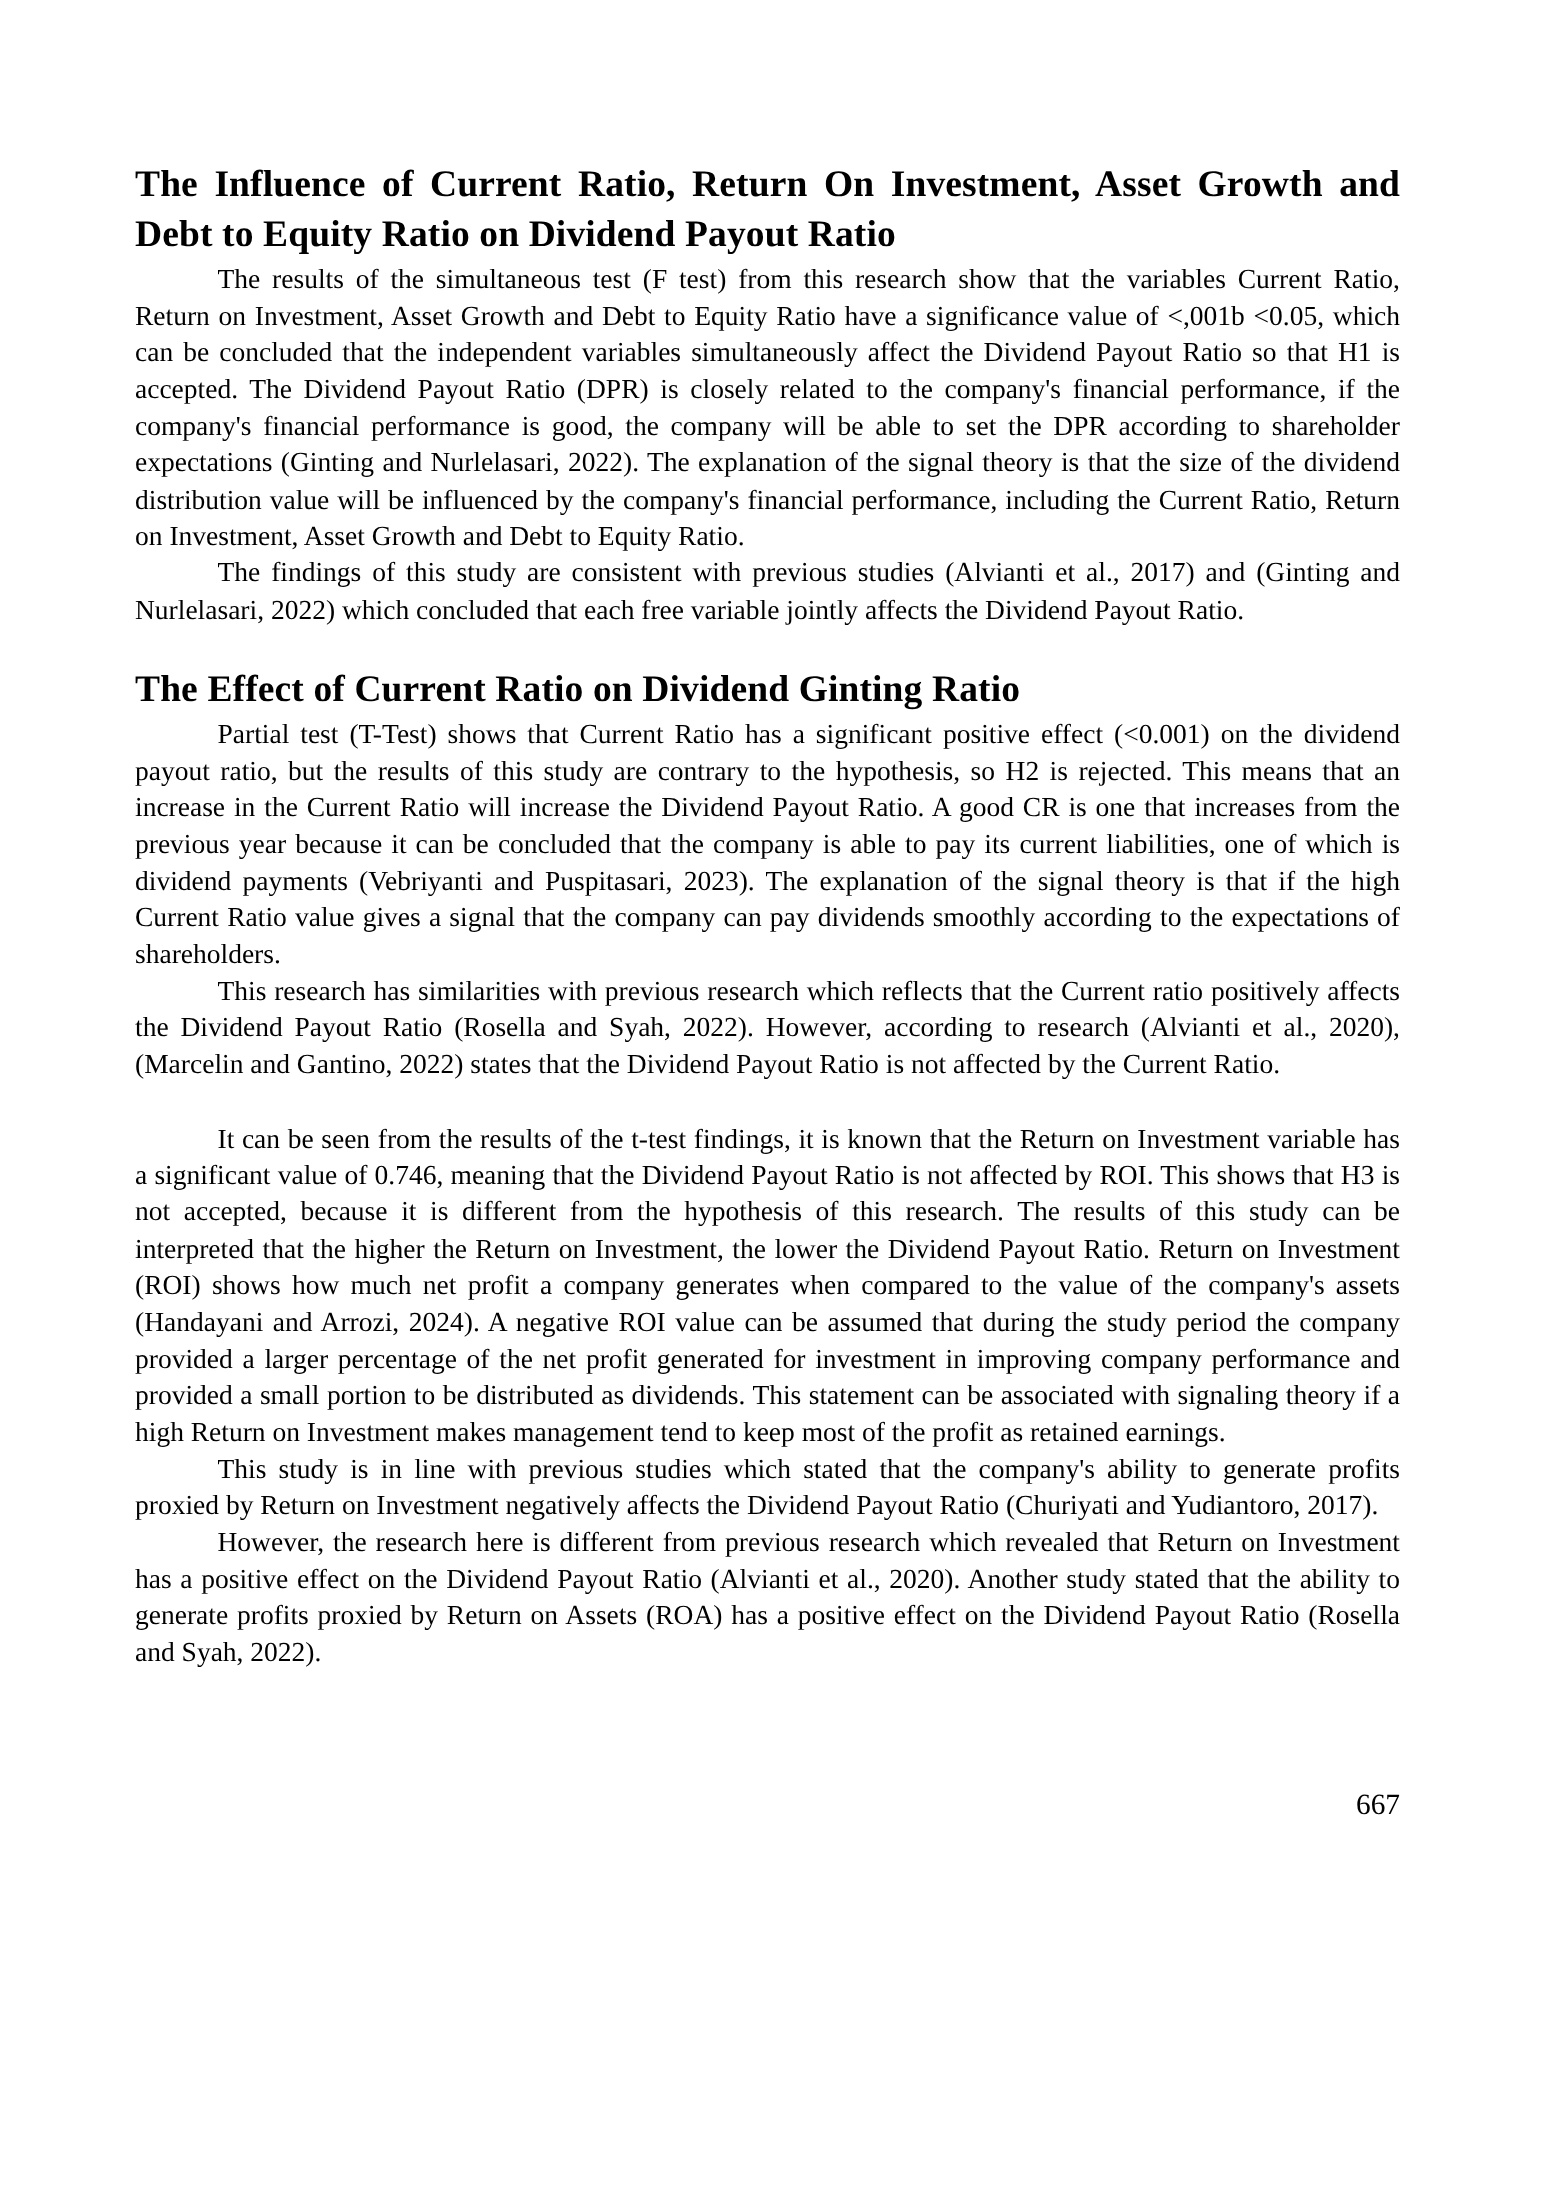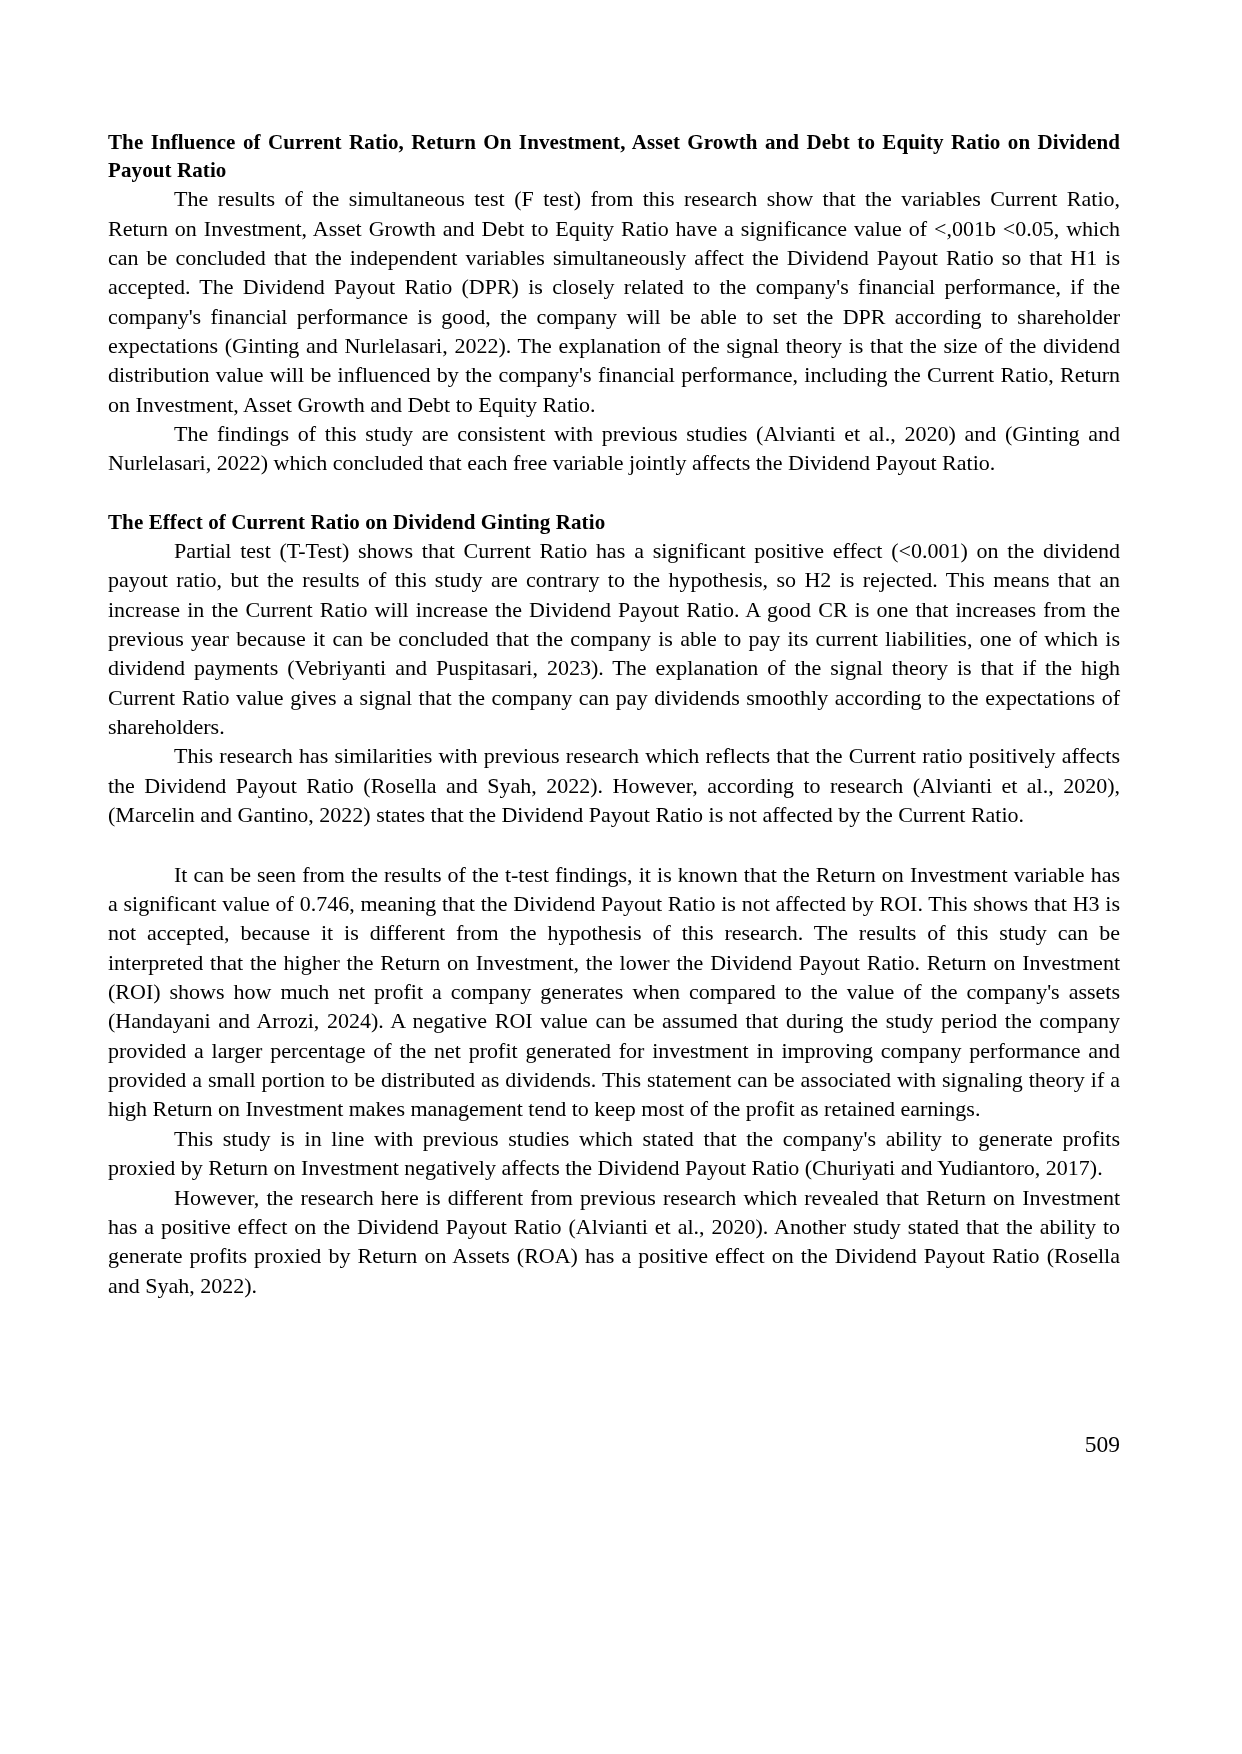--- a/index.html
+++ b/index.html
@@ -19,21 +19,21 @@
     box-sizing: border-box;
     overflow: hidden;
   }
   .content {
     position: absolute;
     left: 108px;
     top: 128px;
     width: 1012px;
   }
   .section-heading {
-    font-size: 21px;
+    font-size: 30px;
     font-weight: bold;
     line-height: 1.34;
     text-align: justify;
     text-align-last: left;
     margin: 0;
     letter-spacing: 0.1px;
   }
   .section-heading.justified-two-line {
     text-align: justify;
   }
@@ -59,31 +59,31 @@
 </style>
 </head>
 <body>
 
 <div class="page">
 
   <div class="content">
 
     <h2 class="section-heading justified-two-line">The Influence of Current Ratio, Return On Investment, Asset Growth and Debt to Equity Ratio on Dividend Payout Ratio</h2>
     <p class="body-par">The results of the simultaneous test (F test) from this research show that the variables Current Ratio, Return on Investment, Asset Growth and Debt to Equity Ratio have a significance value of &lt;,001b &lt;0.05, which can be concluded that the independent variables simultaneously affect the Dividend Payout Ratio so that H1 is accepted. The Dividend Payout Ratio (DPR) is closely related to the company's financial performance, if the company's financial performance is good, the company will be able to set the DPR according to shareholder expectations (Ginting and Nurlelasari, 2022). The explanation of the signal theory is that the size of the dividend distribution value will be influenced by the company's financial performance, including the Current Ratio, Return on Investment, Asset Growth and Debt to Equity Ratio.</p>
-    <p class="body-par">The findings of this study are consistent with previous studies (Alvianti et al., 2020) and (Ginting and Nurlelasari, 2022) which concluded that each free variable jointly affects the Dividend Payout Ratio.</p>
+    <p class="body-par">The findings of this study are consistent with previous studies (Alvianti et al., 2017) and (Ginting and Nurlelasari, 2022) which concluded that each free variable jointly affects the Dividend Payout Ratio.</p>
 
     <div class="gap-before-heading"></div>
 
     <h2 class="section-heading">The Effect of Current Ratio on Dividend Ginting Ratio</h2>
     <p class="body-par">Partial test (T-Test) shows that Current Ratio has a significant positive effect (&lt;0.001) on the dividend payout ratio, but the results of this study are contrary to the hypothesis, so H2 is rejected. This means that an increase in the Current Ratio will increase the Dividend Payout Ratio. A good CR is one that increases from the previous year because it can be concluded that the company is able to pay its current liabilities, one of which is dividend payments (Vebriyanti and Puspitasari, 2023). The explanation of the signal theory is that if the high Current Ratio value gives a signal that the company can pay dividends smoothly according to the expectations of shareholders.</p>
     <p class="body-par">This research has similarities with previous research which reflects that the Current ratio positively affects the Dividend Payout Ratio (Rosella and Syah, 2022). However, according to research (Alvianti et al., 2020), (Marcelin and Gantino, 2022) states that the Dividend Payout Ratio is not affected by the Current Ratio.</p>
 
     <div class="gap-before-heading"></div>
 
     <p class="body-par">It can be seen from the results of the t-test findings, it is known that the Return on Investment variable has a significant value of 0.746, meaning that the Dividend Payout Ratio is not affected by ROI. This shows that H3 is not accepted, because it is different from the hypothesis of this research. The results of this study can be interpreted that the higher the Return on Investment, the lower the Dividend Payout Ratio. Return on Investment (ROI) shows how much net profit a company generates when compared to the value of the company's assets (Handayani and Arrozi, 2024). A negative ROI value can be assumed that during the study period the company provided a larger percentage of the net profit generated for investment in improving company performance and provided a small portion to be distributed as dividends. This statement can be associated with signaling theory if a high Return on Investment makes management tend to keep most of the profit as retained earnings.</p>
     <p class="body-par">This study is in line with previous studies which stated that the company's ability to generate profits proxied by Return on Investment negatively affects the Dividend Payout Ratio (Churiyati and Yudiantoro, 2017).</p>
     <p class="body-par">However, the research here is different from previous research which revealed that Return on Investment has a positive effect on the Dividend Payout Ratio (Alvianti et al., 2020). Another study stated that the ability to generate profits proxied by Return on Assets (ROA) has a positive effect on the Dividend Payout Ratio (Rosella and Syah, 2022).</p>
 
   </div>
 
-  <div class="page-number">509</div>
+  <div class="page-number">667</div>
 
 </div>
 
 </body></html>

